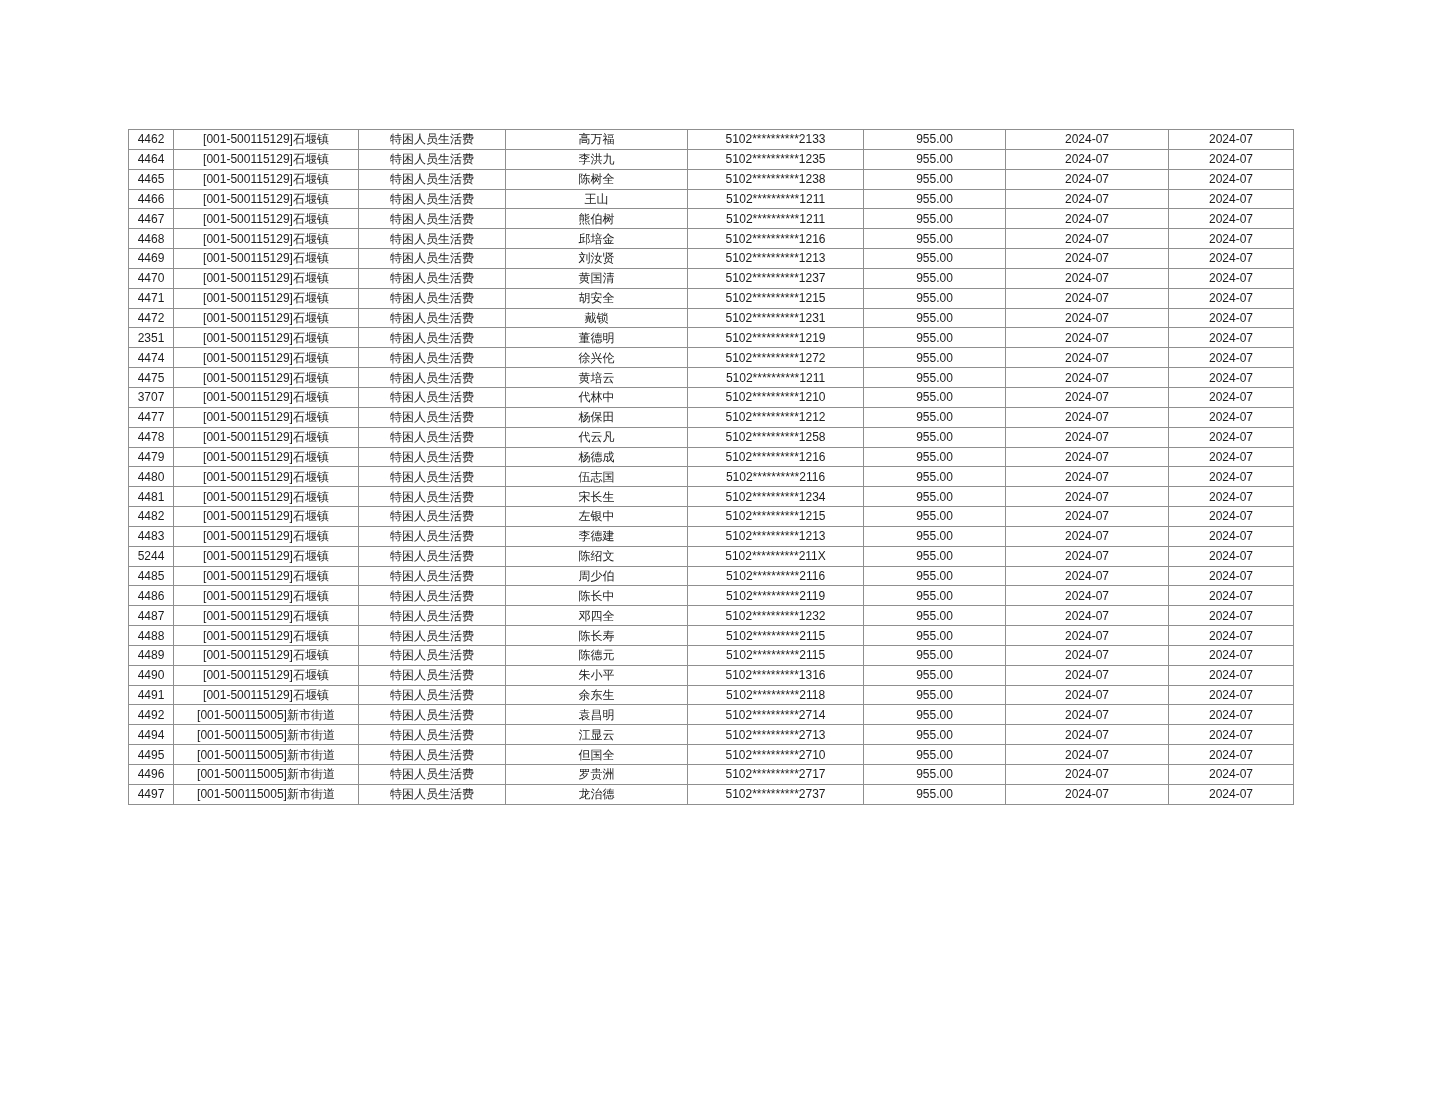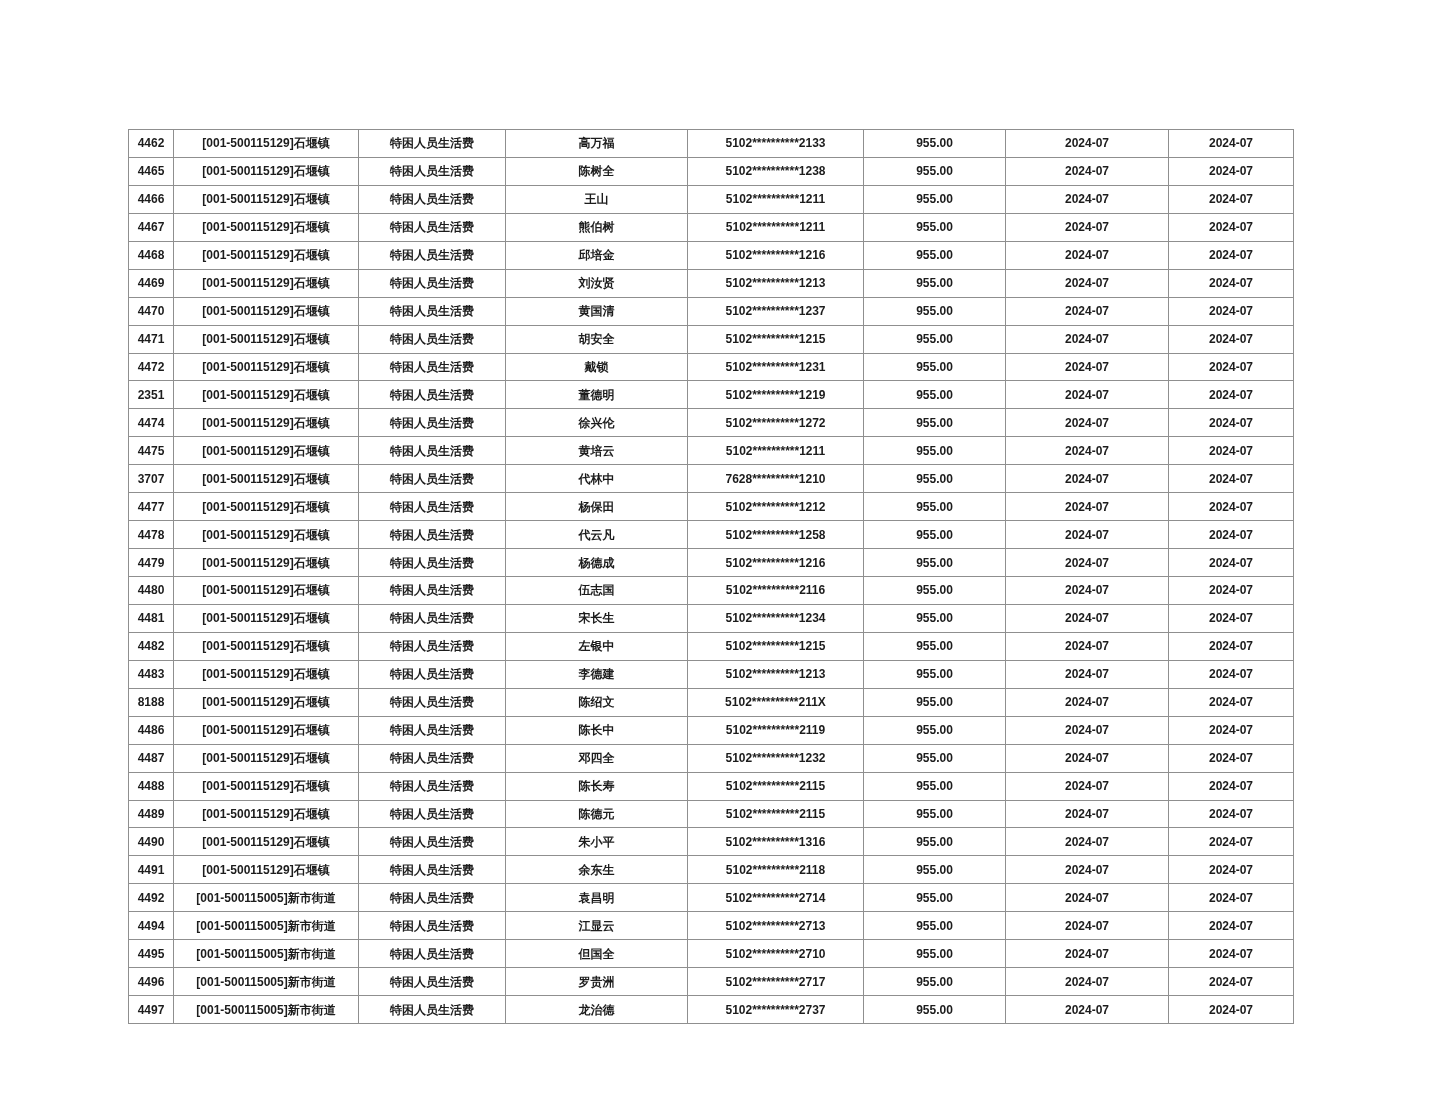--- a/index.html
+++ b/index.html
@@ -19,22 +19,21 @@
   }
   .table-wrap {
     position: absolute;
     left: 128px;
     top: 129px;
   }
   table.report {
     border-collapse: collapse;
     table-layout: fixed;
     width: 1165px;
-    height: 895px;
-    font-weight: bold;
+    height: 676px;
   }
   table.report td {
     border: 1px solid #8f8f8f;
     padding: 0 2px;
     text-align: center;
     vertical-align: middle;
     font-size: 12px;
     line-height: 1;
     color: #1c1c1c;
     white-space: nowrap;
@@ -70,20 +69,30 @@
             <td>4462</td>
             <td>[001-500115129]石堰镇</td>
             <td>特困人员生活费</td>
             <td>高万福</td>
             <td>5102**********2133</td>
             <td>955.00</td>
             <td>2024-07</td>
             <td>2024-07</td>
           </tr>
           <tr>
+            <td>4464</td>
+            <td>[001-500115129]石堰镇</td>
+            <td>特困人员生活费</td>
+            <td>李洪九</td>
+            <td>5102**********1235</td>
+            <td>955.00</td>
+            <td>2024-07</td>
+            <td>2024-07</td>
+          </tr>
+          <tr>
             <td>4465</td>
             <td>[001-500115129]石堰镇</td>
             <td>特困人员生活费</td>
             <td>陈树全</td>
             <td>5102**********1238</td>
             <td>955.00</td>
             <td>2024-07</td>
             <td>2024-07</td>
           </tr>
           <tr>
@@ -184,21 +193,21 @@
             <td>5102**********1211</td>
             <td>955.00</td>
             <td>2024-07</td>
             <td>2024-07</td>
           </tr>
           <tr>
             <td>3707</td>
             <td>[001-500115129]石堰镇</td>
             <td>特困人员生活费</td>
             <td>代林中</td>
-            <td>7628**********1210</td>
+            <td>5102**********1210</td>
             <td>955.00</td>
             <td>2024-07</td>
             <td>2024-07</td>
           </tr>
           <tr>
             <td>4477</td>
             <td>[001-500115129]石堰镇</td>
             <td>特困人员生活费</td>
             <td>杨保田</td>
             <td>5102**********1212</td>
@@ -260,25 +269,35 @@
             <td>4483</td>
             <td>[001-500115129]石堰镇</td>
             <td>特困人员生活费</td>
             <td>李德建</td>
             <td>5102**********1213</td>
             <td>955.00</td>
             <td>2024-07</td>
             <td>2024-07</td>
           </tr>
           <tr>
-            <td>8188</td>
+            <td>5244</td>
             <td>[001-500115129]石堰镇</td>
             <td>特困人员生活费</td>
             <td>陈绍文</td>
             <td>5102**********211X</td>
+            <td>955.00</td>
+            <td>2024-07</td>
+            <td>2024-07</td>
+          </tr>
+          <tr>
+            <td>4485</td>
+            <td>[001-500115129]石堰镇</td>
+            <td>特困人员生活费</td>
+            <td>周少伯</td>
+            <td>5102**********2116</td>
             <td>955.00</td>
             <td>2024-07</td>
             <td>2024-07</td>
           </tr>
           <tr>
             <td>4486</td>
             <td>[001-500115129]石堰镇</td>
             <td>特困人员生活费</td>
             <td>陈长中</td>
             <td>5102**********2119</td>

